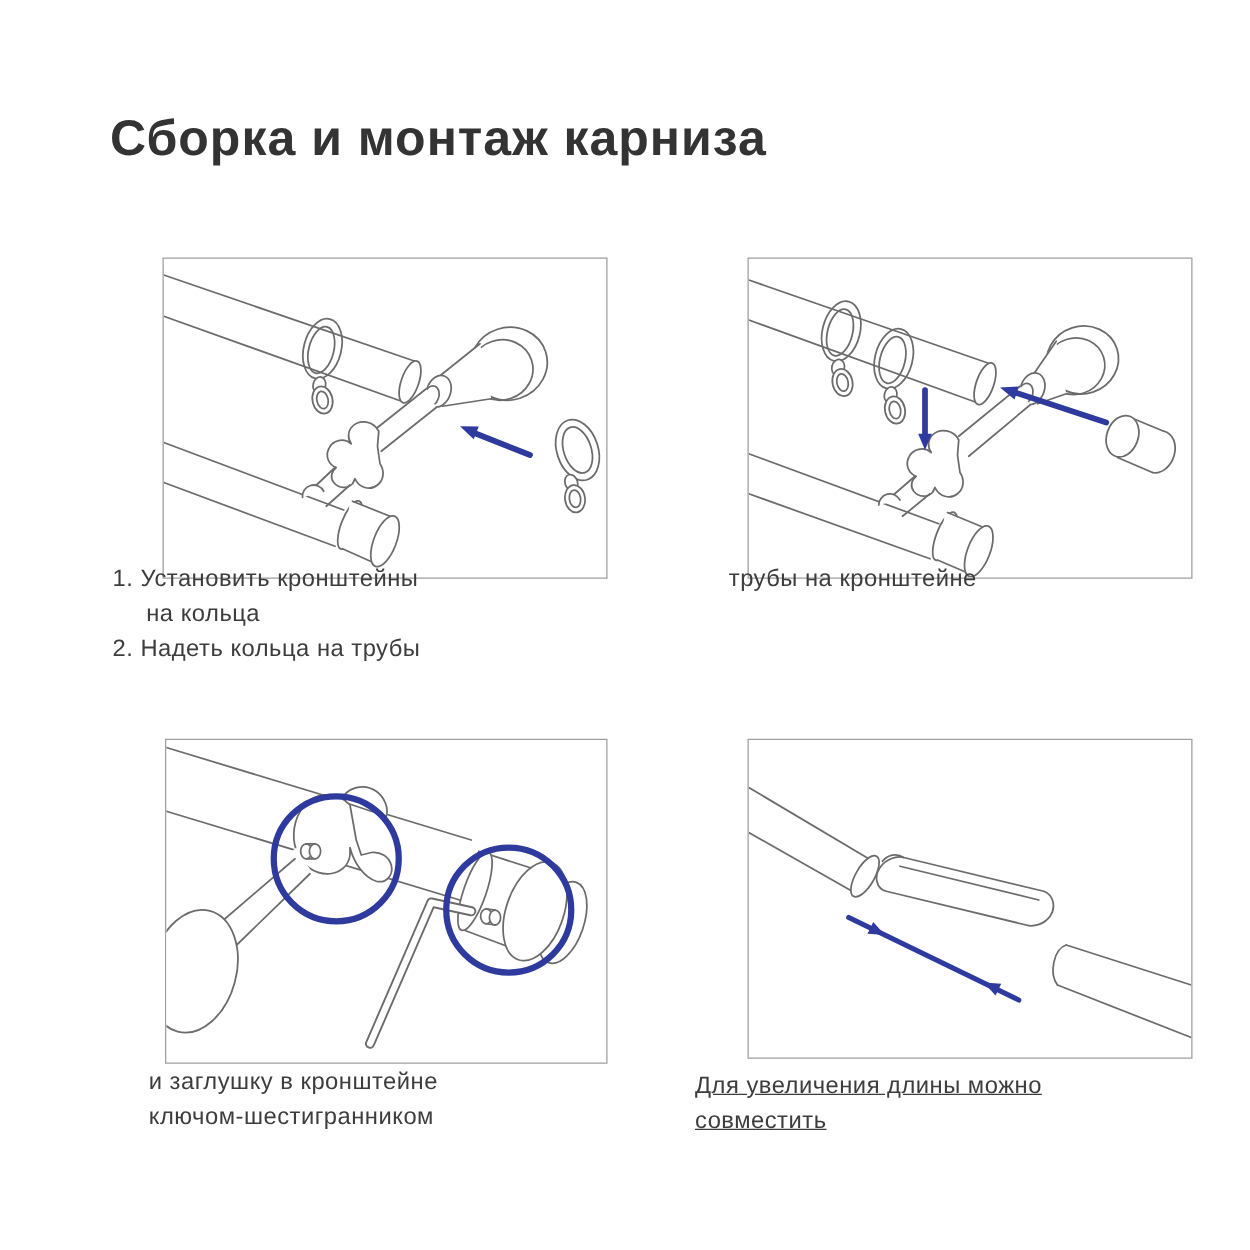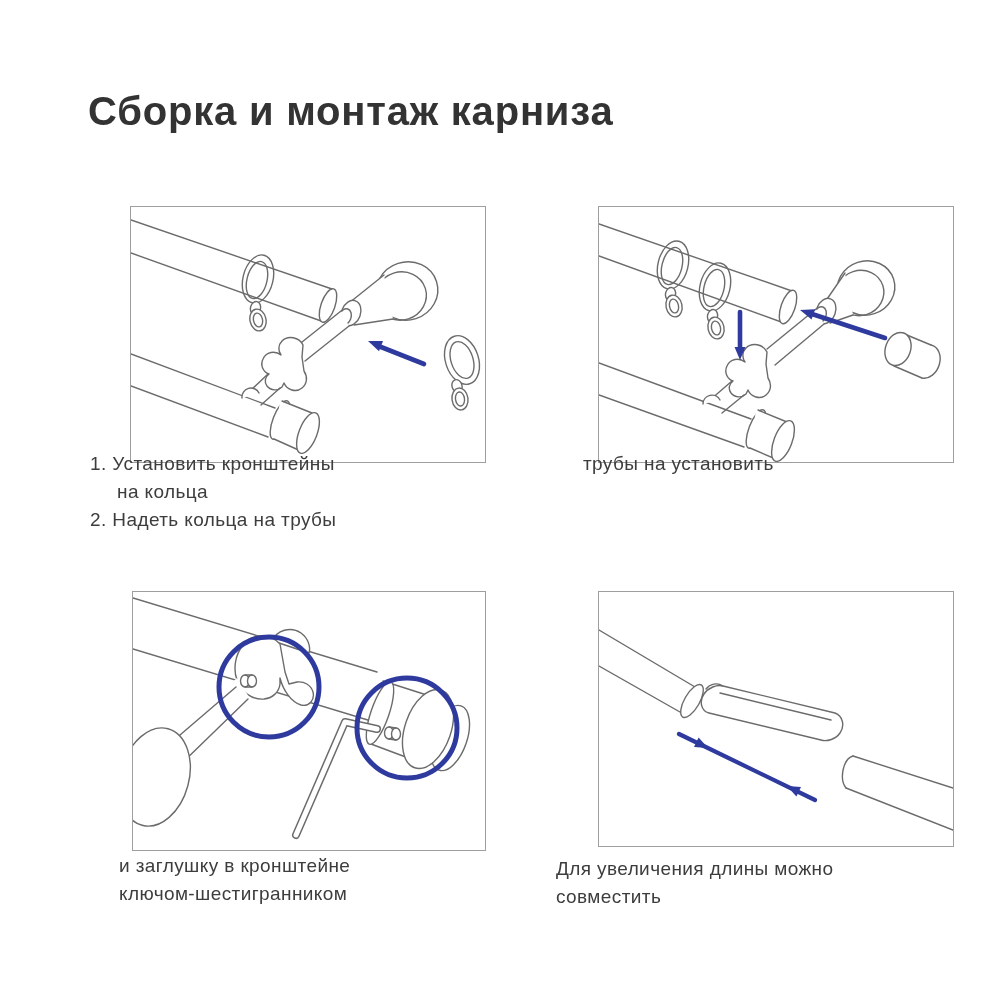--- a/index.html
+++ b/index.html
@@ -28,21 +28,21 @@
   #panel-3{left:92px;top:575px;width:352px;height:258px;}
   #panel-4{left:558px;top:575px;width:354px;height:254px;}
   .panel svg{display:block;width:100%;height:100%;}
   .caption{
     position:absolute;font-size:19px;line-height:28px;letter-spacing:.4px;
     color:var(--text);
   }
   #caption-1{left:90px;top:450px;width:420px;}
   #caption-2{left:556px;top:450px;width:420px;}
   #caption-3{left:92px;top:852px;width:420px;}
-  #caption-4{left:556px;top:855px;width:420px;}
+  #caption-4{left:556px;top:855px;width:420px;text-decoration:underline;}
   .caption .hang{padding-left:27px;}
   .art{stroke:var(--line);stroke-width:1.4;fill:none;stroke-linecap:round;stroke-linejoin:round;}
   .art .wfill{fill:#ffffff;}
   .art .nofill{fill:none;}
   .art .quiet{stroke:none;fill:#ffffff;}
   .accent-stroke{stroke:var(--accent);fill:none;}
   .accent-fill{fill:var(--accent);stroke:none;}
   .toolw{stroke:#ffffff;}
 </style>
 </head>
@@ -249,21 +249,21 @@
   </svg>
 </figure>
 
 <div class="caption" id="caption-1">
   <div>1. Установить кронштейны</div>
   <div class="hang">на кольца</div>
   <div>2. Надеть кольца на трубы</div>
 </div>
 
 <div class="caption" id="caption-2">
-  <div class="hang">трубы на установить</div>
+  <div class="hang">трубы на кронштейне</div>
 </div>
 
 <div class="caption" id="caption-3">
   <div class="hang">и заглушку в кронштейне</div>
   <div class="hang">ключом-шестигранником</div>
 </div>
 
 <div class="caption" id="caption-4">
   <div>Для увеличения длины можно</div>
   <div>совместить</div>

